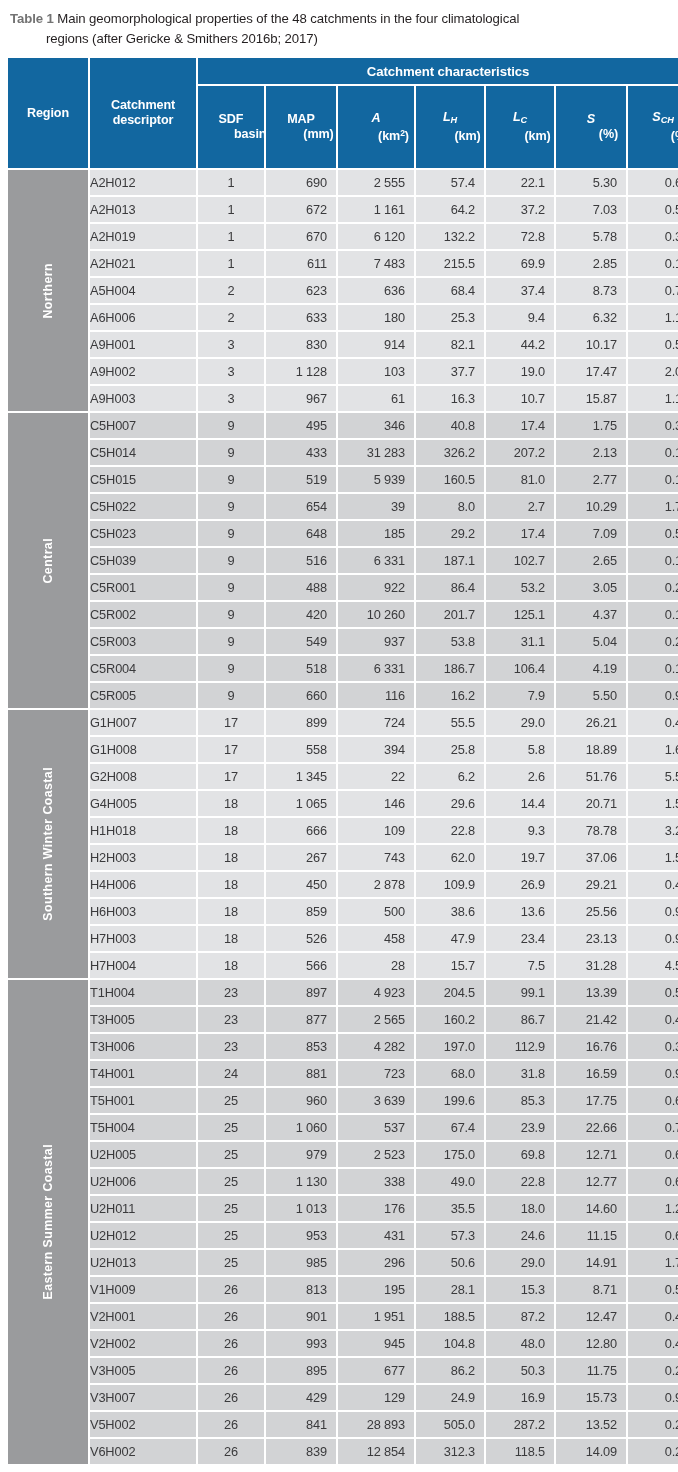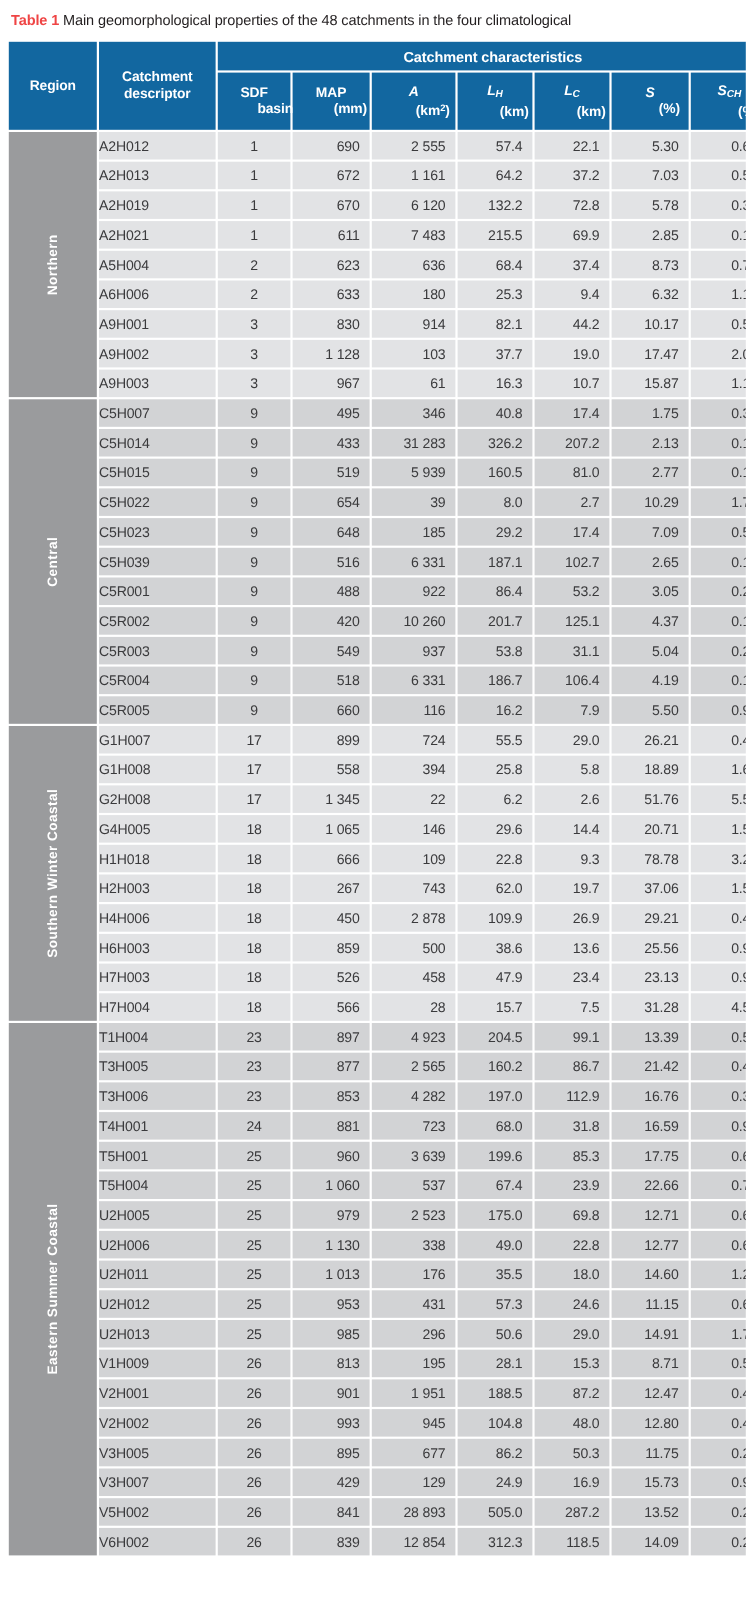--- a/index.html
+++ b/index.html
@@ -18,21 +18,21 @@
   
   .caption {
     padding: 9px 14px 0 10px;
     font-size: 13.2px;
     line-height: 20px;
     font-weight: 700;
     color: #231f20;
     letter-spacing: -0.1px;
   }
   .caption .cap-label {
-    color: #ef4444;
+    color: #737373;
     font-weight: 700;
   }
   .caption .cap-text {
     font-weight: 400;
   }
   .caption .cap-line2 {
     display: block;
     padding-left: 36px;
     font-weight: 400;
   }
@@ -74,21 +74,21 @@
   }
   th.group-span {
     height: 26px;
     font-size: 13.2px;
   }
   th.h-region, th.h-desc {
     height: 80px;
   }
   th.h-sub {
     height: 48px;
-    padding: 2px 1px;
+    padding: 17px 1px;
   }
   th .hl { display: block; }
   th .unit { display: block; font-weight: 700; margin-left: 35px; }
   th i.sym {
     font-style: italic;
     font-weight: 700;
   }
   th sub {
     font-size: 9.2px;
     font-style: italic;
@@ -142,20 +142,21 @@
 
   
   tr.band-light td.cell { background: #e2e3e5; }
   tr.band-dark  td.cell { background: #d2d3d5; }
 </style>
 </head>
 <body>
 
 <div class="caption">
   <span class="cap-label">Table 1</span><span class="cap-text"> Main geomorphological properties of the 48 catchments in the four climatological</span>
+  <span class="cap-line2">regions (after Gericke &amp; Smithers 2016b; 2017)</span>
 </div>
 
 <div class="table-wrap">
   <table class="geo">
     <colgroup>
       <col class="c-region">
         <col class="c-desc">
         <col class="c-sdf">
         <col class="c-map">
       <col class="c-a">

